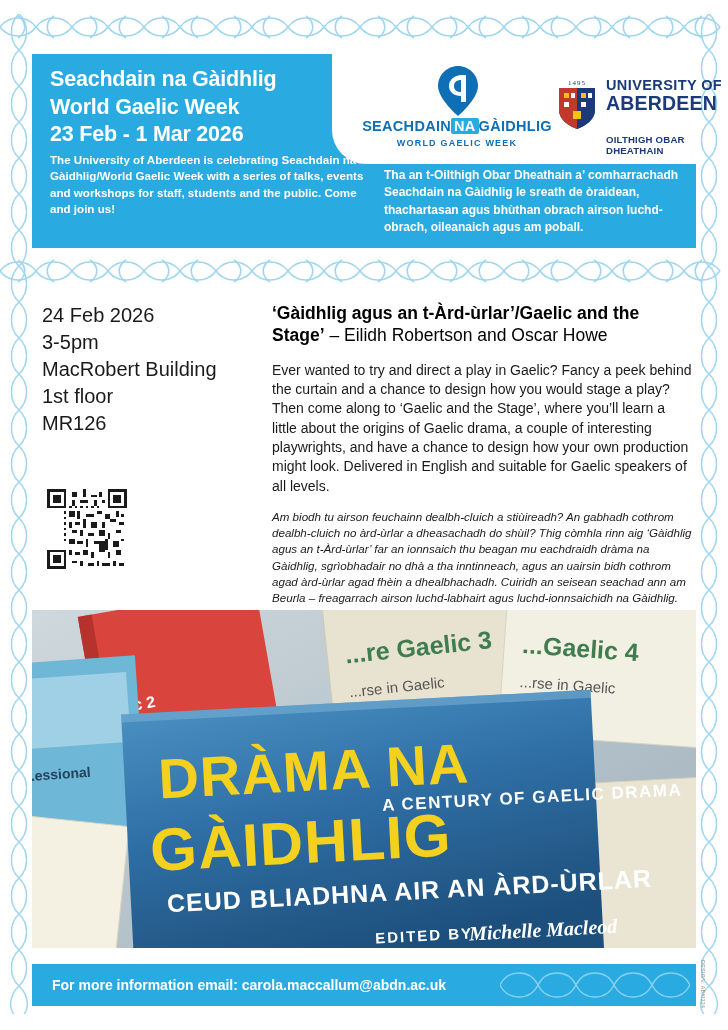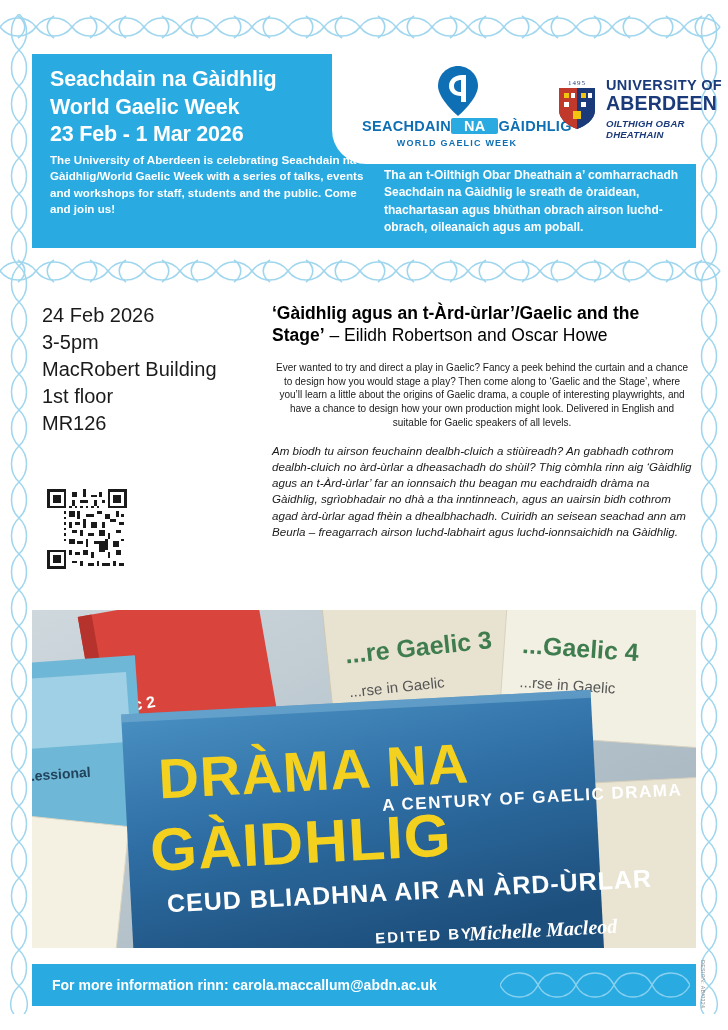--- a/index.html
+++ b/index.html
@@ -126,21 +126,21 @@
     text-align: center;
     font-weight: bold;
     font-size: 14.5px;
     letter-spacing: 0.3px;
     color: #0f6fb4;
     white-space: nowrap;
   }
   .sng-word .hl {
     background: #29abe2;
     color: #ffffff;
-    padding: 0 13px;
+    padding: 0 3px;
     border-radius: 2px;
   }
   .sng-sub {
     position: absolute;
     left: 0;
     top: 74px;
     width: 190px;
     text-align: center;
     font-weight: bold;
     font-size: 9px;
@@ -176,22 +176,21 @@
   .uoa-text .l2 {
     font-size: 19.5px;
     font-weight: bold;
     letter-spacing: 0.2px;
     line-height: 1.05;
   }
   .uoa-text .l3 {
     font-size: 9.6px;
     font-weight: bold;
     letter-spacing: 0.2px;
-    margin-top: 4px;
-    font-style: italic;
+    margin-top: 20px;
   }
 
   
   .when-block {
     position: absolute;
     left: 42px;
     top: 302px;
     width: 215px;
     font-size: 20px;
     line-height: 1.35;
@@ -215,24 +214,23 @@
     width: 420px;
   }
   .event-title {
     font-size: 17.5px;
     line-height: 1.28;
     color: #000000;
   }
   .event-title .b { font-weight: bold; }
   .event-desc {
     margin-top: 14px;
-    font-size: 10px;
+    font-size: 14px;
     line-height: 1.38;
     color: #1a1a1a;
-    text-align: center;
   }
   .event-desc-gd {
     margin-top: 13px;
     font-size: 11.6px;
     line-height: 1.40;
     font-style: italic;
     color: #1a1a1a;
   }
 
   
@@ -653,21 +651,21 @@
           <text x="132" y="292" font-family="Liberation Sans, sans-serif" font-size="25" font-weight="bold" fill="#ffffff" letter-spacing="1">CEUD BLIADHNA AIR AN ÀRD-ÙRLAR</text>
           <text x="338" y="334" font-family="Liberation Sans, sans-serif" font-size="15" font-weight="bold" fill="#ffffff" letter-spacing="2">EDITED BY</text>
           <text x="432" y="336" font-family="Liberation Serif, serif" font-size="20" font-style="italic" font-weight="bold" fill="#ffffff">Michelle Macleod</text>
         </g>
       </g>
     </svg>
 
   </div>
 
   <div class="footer">
-    <span>For more information rinn: carola.maccallum@abdn.ac.uk</span>
+    <span>For more information email: carola.maccallum@abdn.ac.uk</span>
     <div class="footer-knot">
       <svg width="190" height="42" viewBox="0 0 190 42" xmlns="http://www.w3.org/2000/svg">
         <g fill="none" stroke="#ffffff" stroke-width="1.4" opacity="0.8">
           <g>
             <path d="M0 21 C 8 5, 30 5, 38 21 C 46 37, 68 37, 76 21"></path>
             <path d="M0 21 C 8 37, 30 37, 38 21 C 46 5, 68 5, 76 21"></path>
           </g>
           <g transform="translate(76,0)">
             <path d="M0 21 C 8 5, 30 5, 38 21 C 46 37, 68 37, 76 21"></path>
             <path d="M0 21 C 8 37, 30 37, 38 21 C 46 5, 68 5, 76 21"></path>

